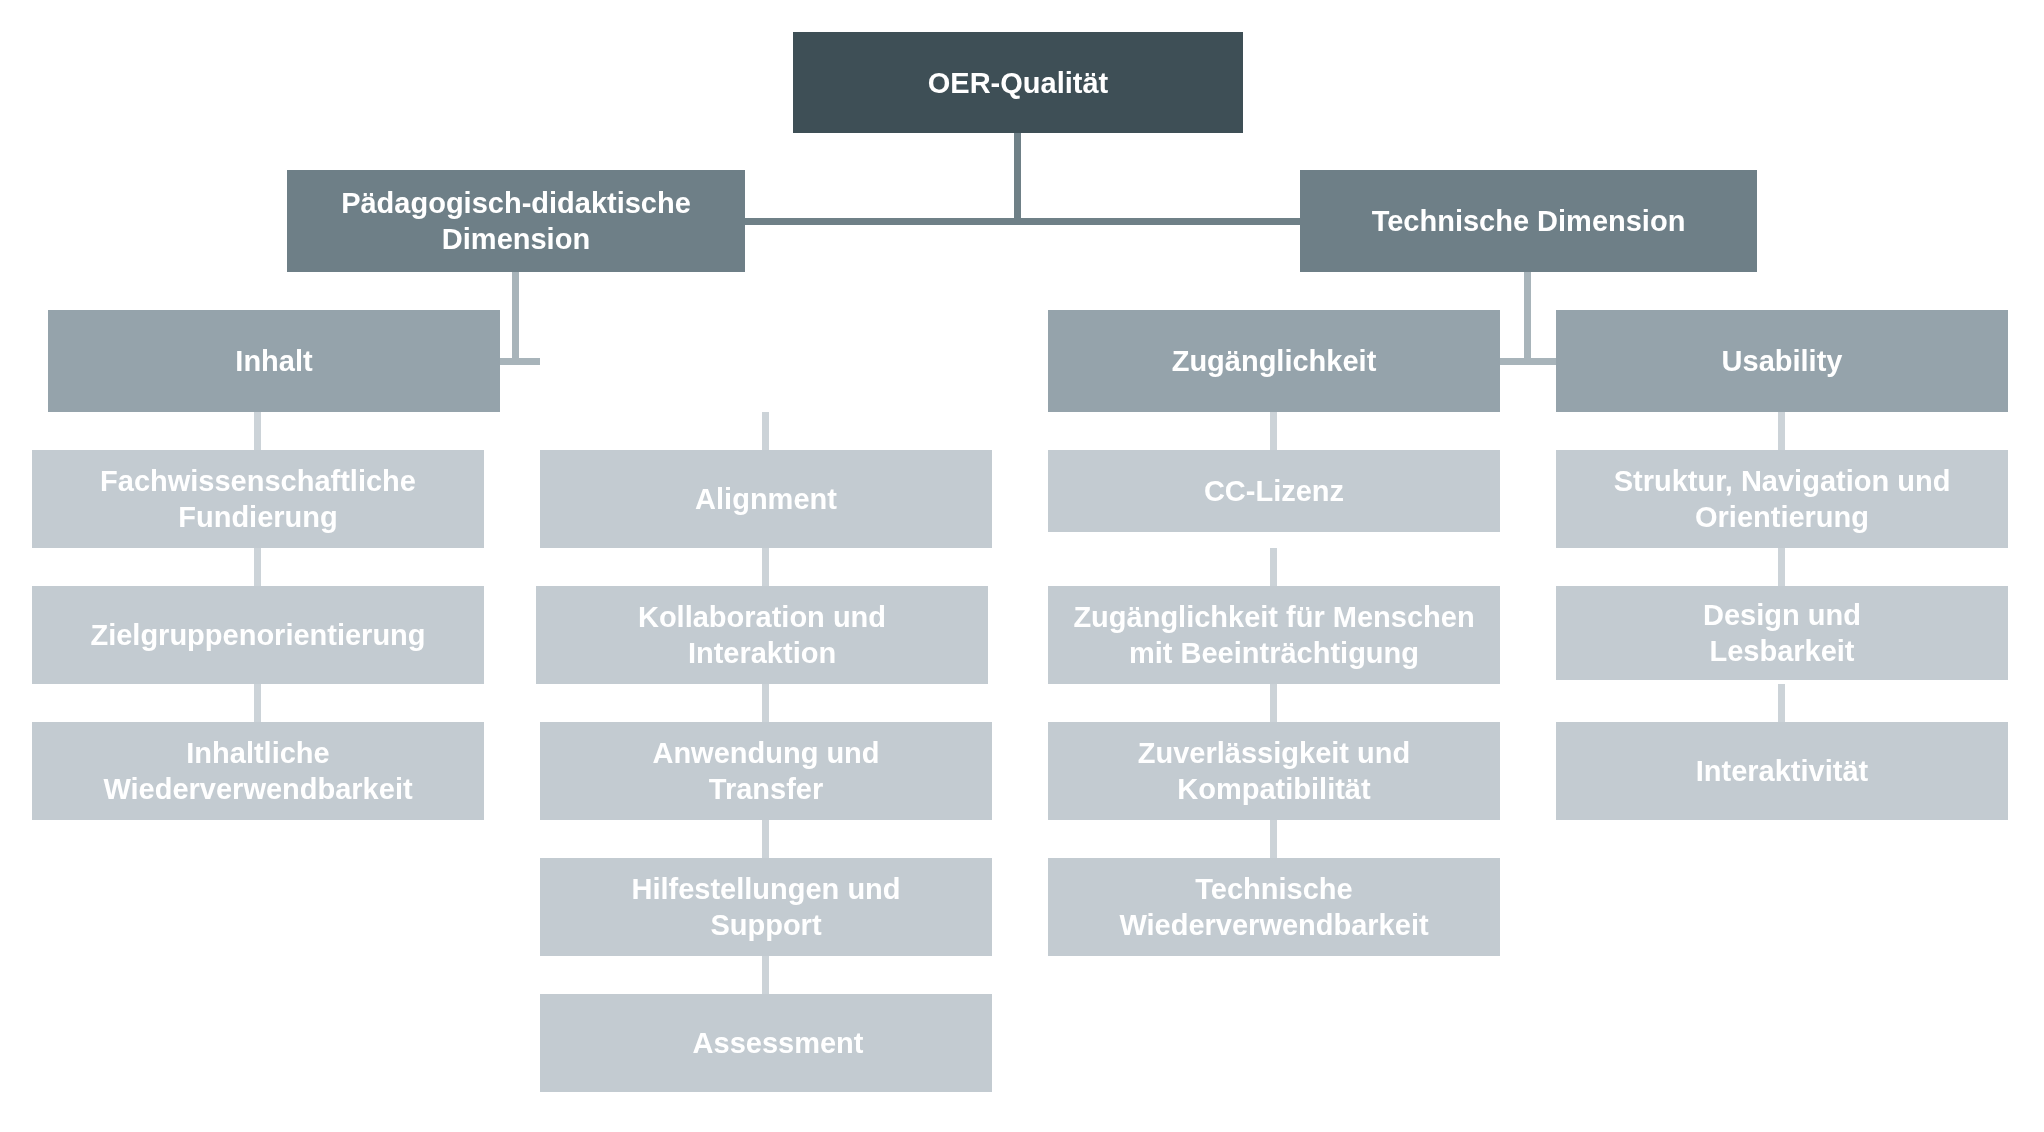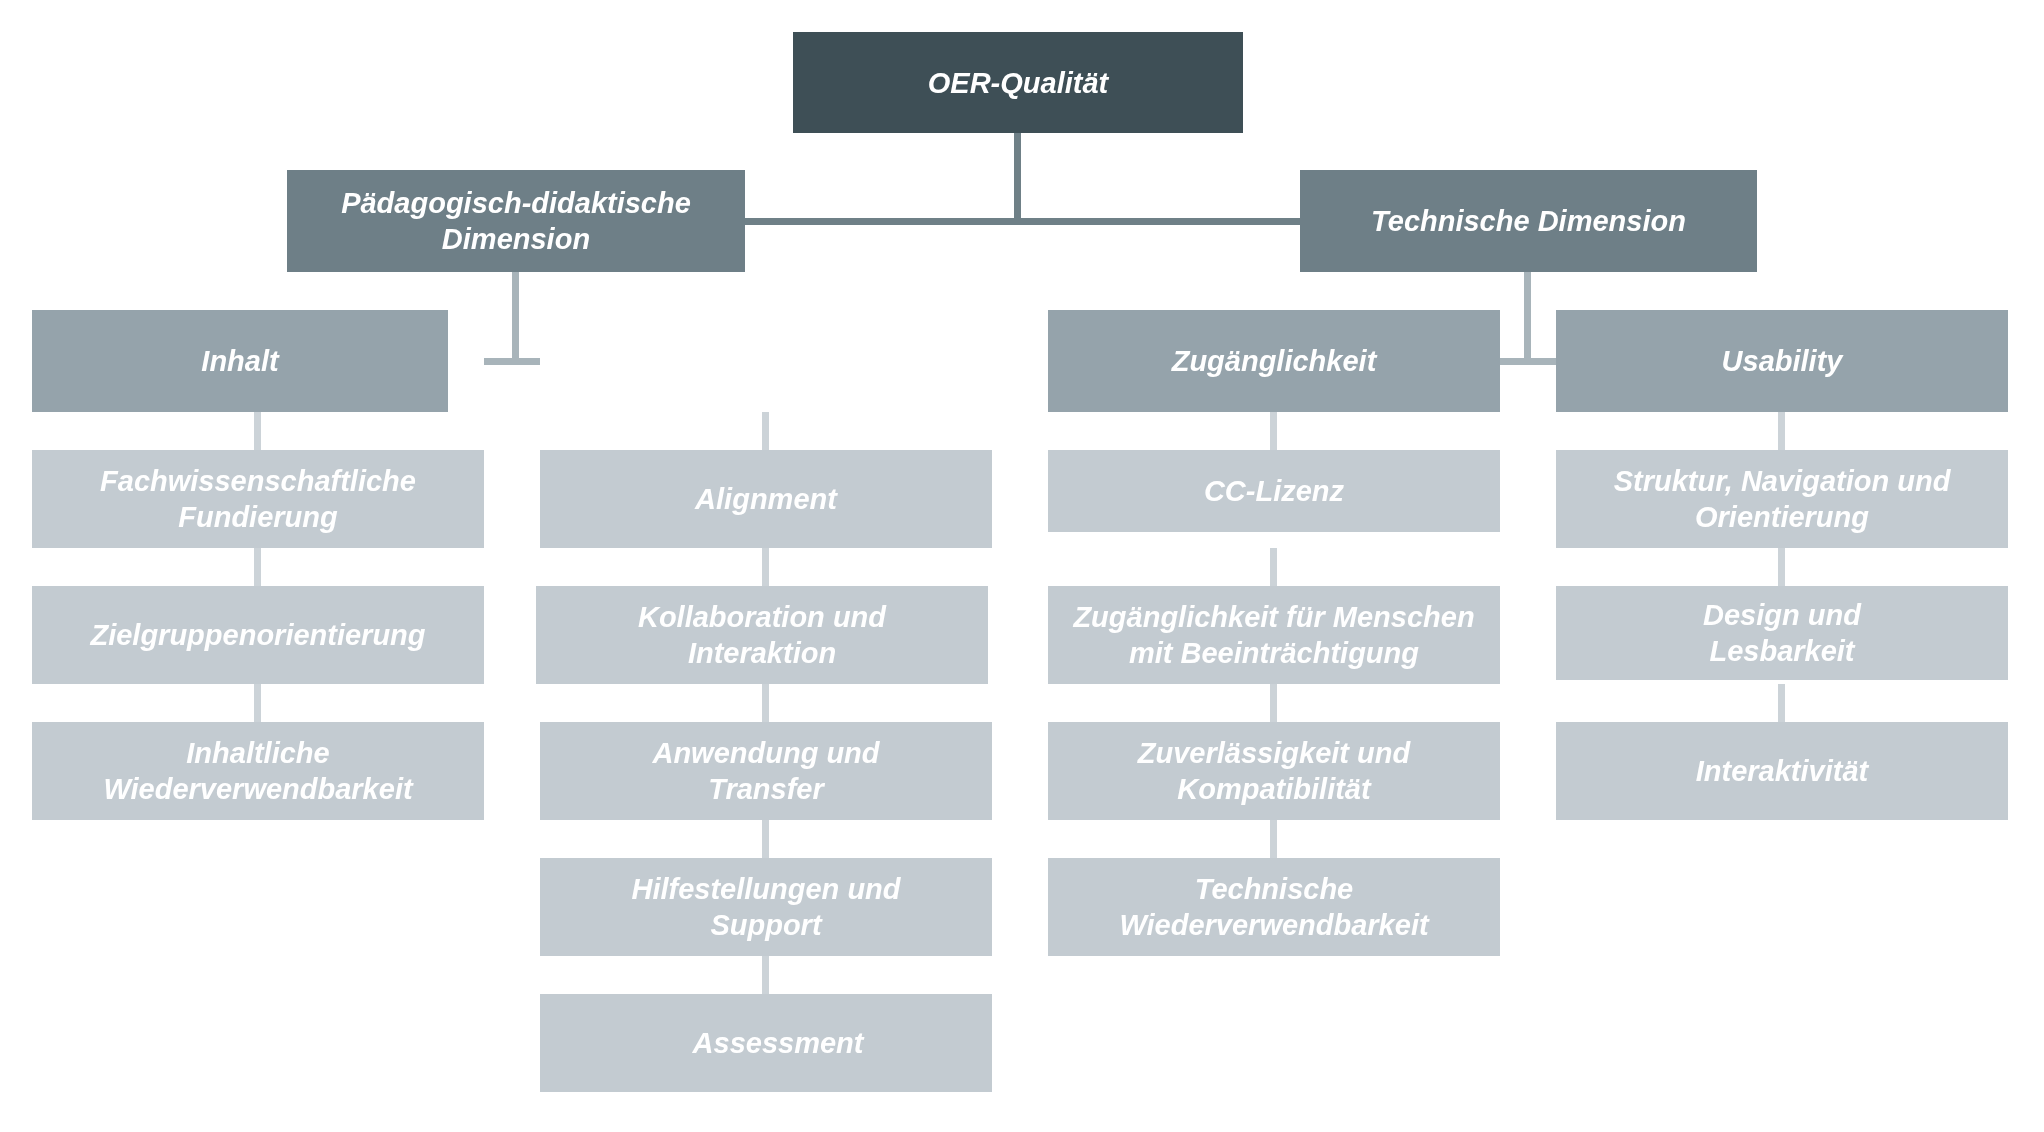--- a/index.html
+++ b/index.html
@@ -21,21 +21,20 @@
     align-items: center;
     justify-content: center;
     box-sizing: border-box;
     padding: 0 16px;
     text-align: center;
     color: var(--text, #ffffff);
     font-weight: bold;
     font-size: 29px;
     line-height: 36px;
     white-space: pre-line;
-    font-style: italic;
   }
   .lvl-root { background: var(--root-box, #3E4F56); }
   .lvl-dim  { background: var(--dimension-box, #6E7F87); }
   .lvl-cat  { background: var(--category-box, #95A3AB); }
   .lvl-leaf { background: var(--criterion-box, #C3CBD1); }
   .conn {
     position: absolute;
   }
   .conn-dark  { background: var(--connector-dark, #6F8087); }
   .conn-mid   { background: var(--connector-mid, #A8B4BA); }
@@ -72,21 +71,21 @@
   <div class="conn conn-light" style="left:1778px; top:412px; width:7px; height:38px;"></div>
   <div class="conn conn-light" style="left:1778px; top:548px; width:7px; height:38px;"></div>
   <div class="conn conn-light" style="left:1778px; top:684px; width:7px; height:38px;"></div>
 
   <div class="node lvl-root" style="left:793px; top:32px; width:450px; height:101px;">OER-Qualität</div>
 
   <div class="node lvl-dim" style="left:287px; top:170px; width:458px; height:102px;">Pädagogisch-didaktische
 Dimension</div>
   <div class="node lvl-dim" style="left:1300px; top:170px; width:457px; height:102px;">Technische Dimension</div>
 
-  <div class="node lvl-cat" style="left:32px; top:310px; width:416px; height:102px;">Inhalt</div>
+  <div class="node lvl-cat" style="left:48px; top:310px; width:452px; height:102px;">Inhalt</div>
   <div class="node lvl-cat" style="left:1048px; top:310px; width:452px; height:102px;">Zugänglichkeit</div>
   <div class="node lvl-cat" style="left:1556px; top:310px; width:452px; height:102px;">Usability</div>
 
   <div class="node lvl-leaf" style="left:32px; top:450px; width:452px; height:98px;">Fachwissenschaftliche
 Fundierung</div>
   <div class="node lvl-leaf" style="left:32px; top:586px; width:452px; height:98px;">Zielgruppenorientierung</div>
   <div class="node lvl-leaf" style="left:32px; top:722px; width:452px; height:98px;">Inhaltliche
 Wiederverwendbarkeit</div>
 
   <div class="node lvl-leaf" style="left:540px; top:450px; width:452px; height:98px;">Alignment</div>

